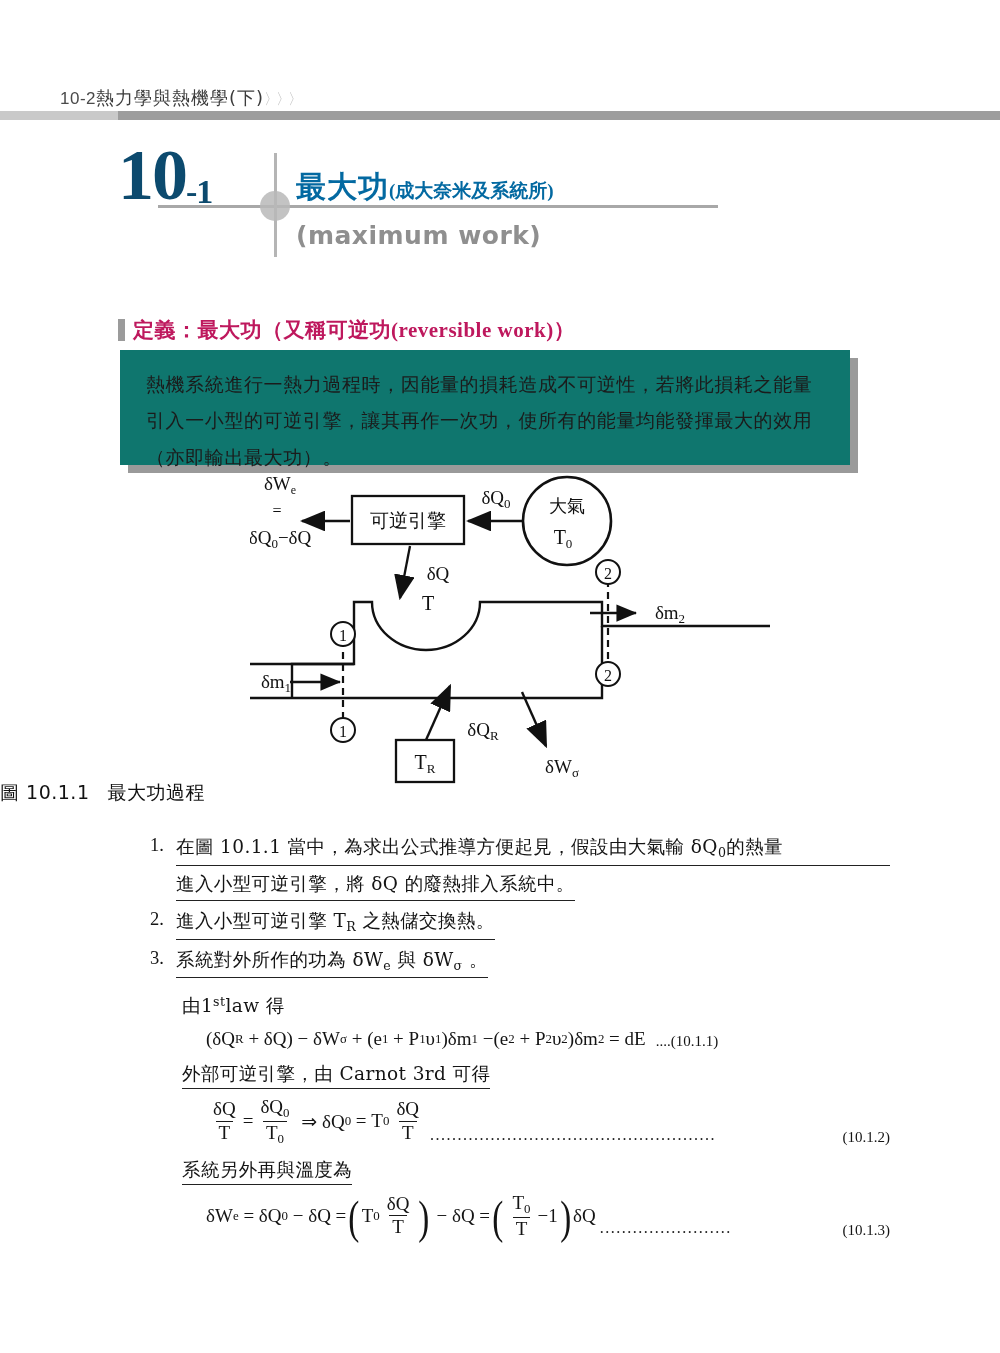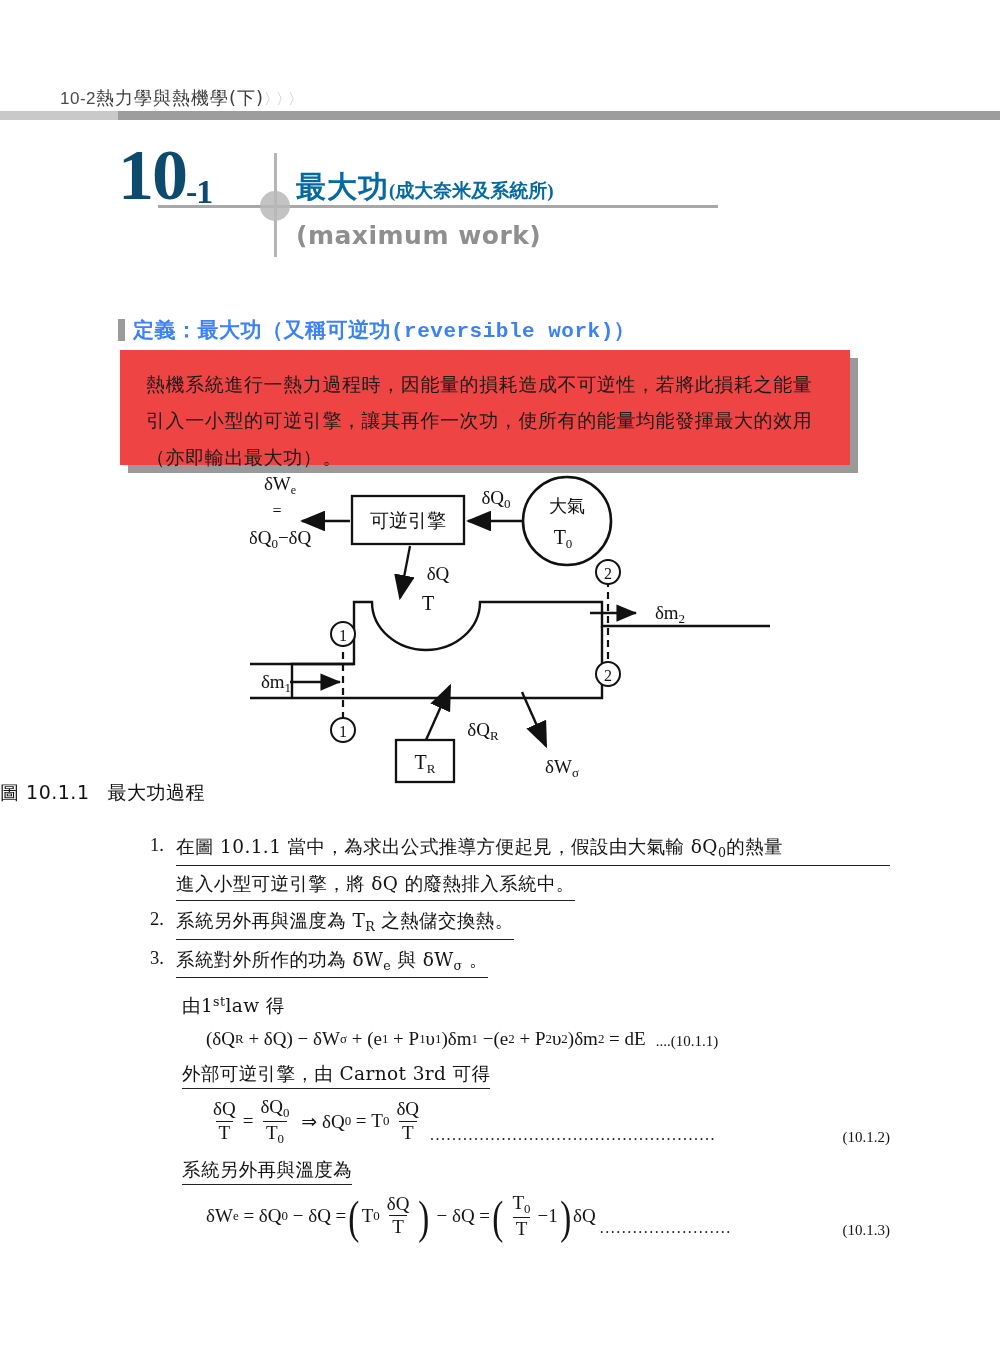--- a/index.html
+++ b/index.html
@@ -135,37 +135,37 @@
     align-items: center;
     gap: 8px;
     white-space: nowrap;
   }
   .def-marker {
     width: 7px; height: 22px;
     background: #9b9b9b;
     display: inline-block;
   }
   .def-head-text {
-    font-family: Liberation Mono, monospace;
+    font-family: Liberation Serif, serif;
     font-weight: bold;
     font-size: 21px;
-    color: #3b82f6;
+    color: #be185d;
     letter-spacing: .5px;
   }
   .def-shadow {
     position: absolute;
     left: 128px; top: 358px;
     width: 730px; height: 115px;
     background: #9a9a9a;
   }
   .def-box {
     position: absolute;
     left: 120px; top: 350px;
     width: 730px; height: 115px;
-    background: #ef4444;
+    background: #0f766e;
     padding: 16px 26px 0 26px;
     box-sizing: border-box;
   }
   .def-body {
     font-family: "DejaVu Serif", serif;
     font-size: 19px;
     line-height: 1.92;
     color: #1b1b1b;
     letter-spacing: .6px;
   }
@@ -391,21 +391,21 @@
     <span class="li-num">1.</span>
     <span class="li-body">
       <span class="u-line"><span>在圖 10.1.1 當中，為求出公式推導方便起見，假設由大氣輸 δQ</span><span class="sub">0</span><span>的熱量</span></span>
       <span class="u-line inline-fit">進入小型可逆引擎，將 δQ 的廢熱排入系統中。</span>
     </span>
   </div>
 
   <div class="li">
     <span class="li-num">2.</span>
     <span class="li-body">
-      <span class="u-line inline-fit"><span>系統另外再與溫度為 T</span><span class="sub">R</span><span> 之熱儲交換熱。</span></span>
+      <span class="u-line inline-fit"><span>進入小型可逆引擎 T</span><span class="sub">R</span><span> 之熱儲交換熱。</span></span>
     </span>
   </div>
 
   <div class="li">
     <span class="li-num">3.</span>
     <span class="li-body">
       <span class="u-line inline-fit"><span>系統對外所作的功為 δW</span><span class="sub">e</span><span> 與 δW</span><span class="sub">σ</span><span> 。</span></span>
     </span>
   </div>
 

